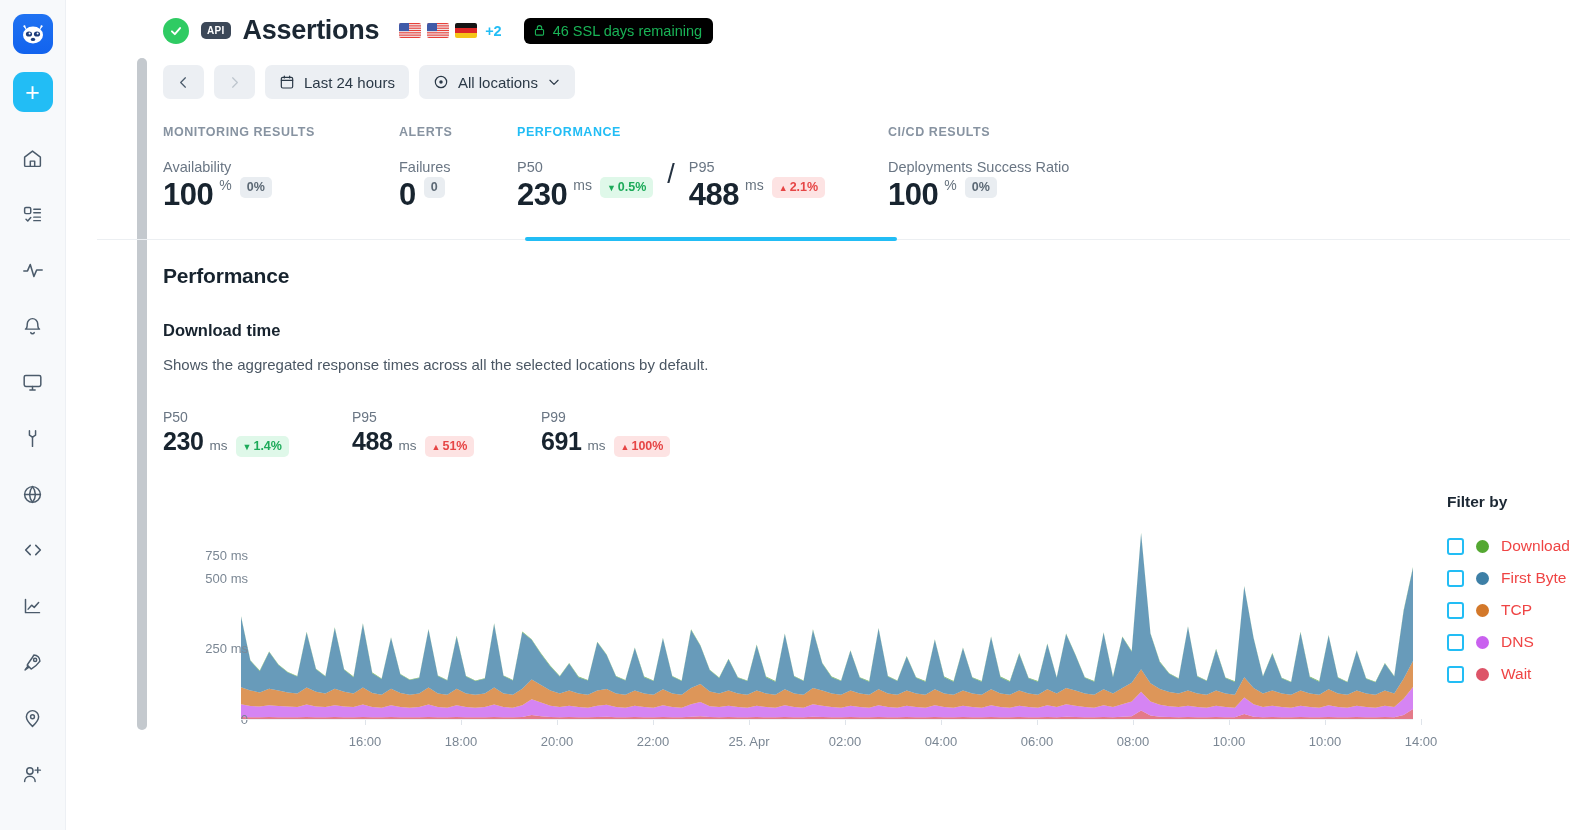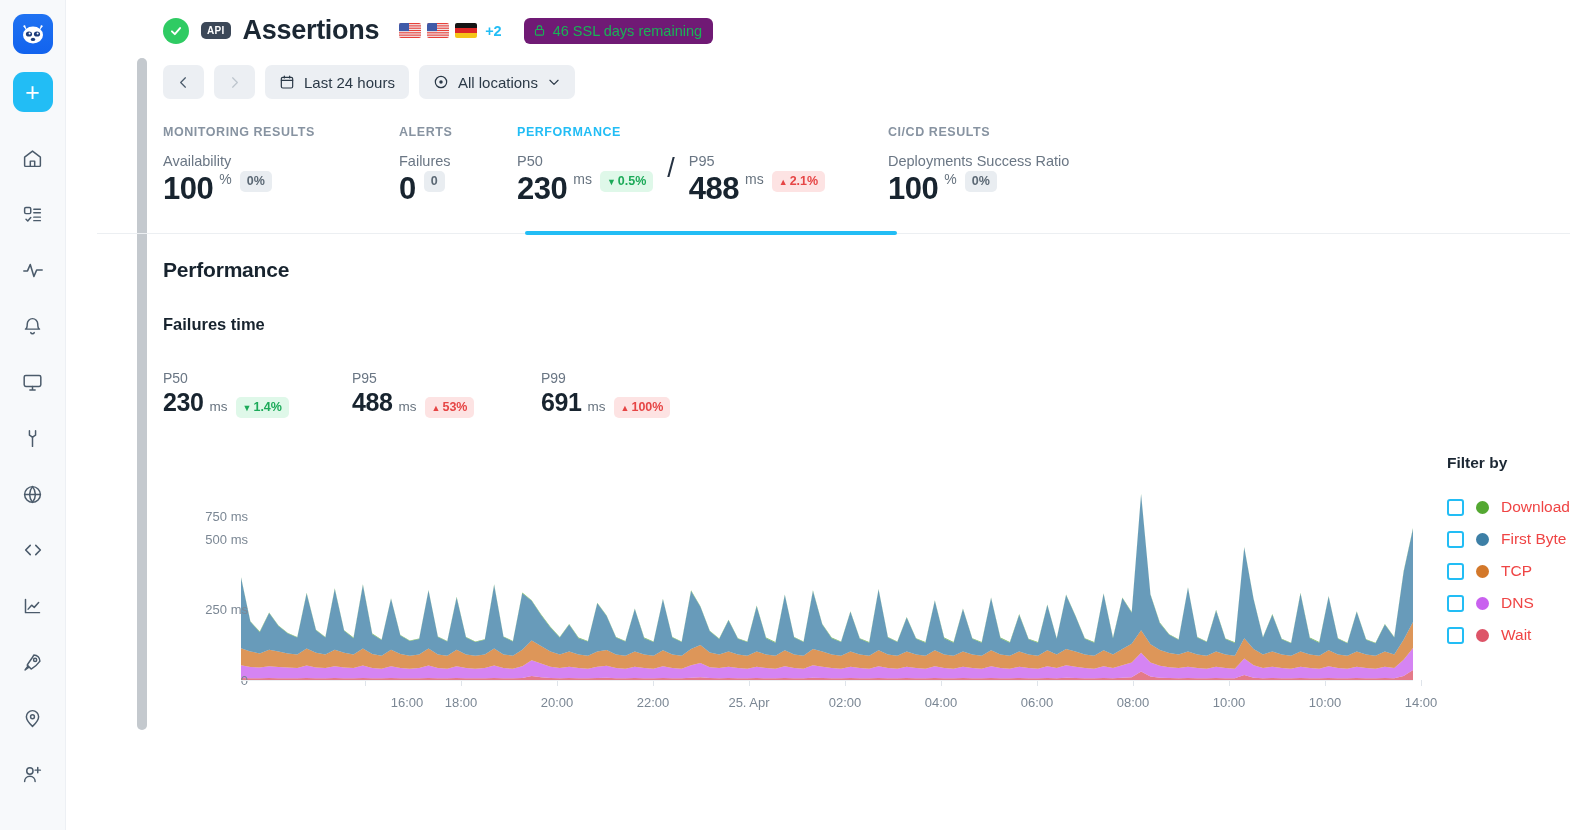--- a/index.html
+++ b/index.html
@@ -73,21 +73,21 @@
     background: #3c4858; color: #fff; font-size: 10px; font-weight: 700;
     letter-spacing: .3px; border-radius: 5px; padding: 4px 6px 3px 6px;
     line-height: 1;
   }
   .page-title { font-size: 27px; font-weight: 700; letter-spacing: -0.3px; color: #1b2733; }
   .flags { display: flex; align-items: center; gap: 6px; margin-left: 8px; }
   .flag { width: 22px; height: 15px; border-radius: 2px; overflow: hidden; display:block; }
   .flag-more { color: #22bdf5; font-size: 14.5px; font-weight: 600; margin-left: 2px; }
   .ssl-badge {
     display: flex; align-items: center; gap: 7px;
-    background: #701a75; color: #19b356; border-radius: 6px;
+    background: #000000; color: #19b356; border-radius: 6px;
     padding: 5px 11px 5px 9px; font-size: 14.5px; margin-left: 10px;
   }
 
   
   .toolbar { display: flex; align-items: center; gap: 10px; padding: 19px 0 0 66px; }
   .tb-sq {
     width: 41px; height: 34px; border-radius: 7px; background: #eceff3;
     display: flex; align-items: center; justify-content: center; cursor: pointer;
     color: #4b5b6b;
   }
@@ -101,21 +101,21 @@
   
   .stats-strip {
     position: relative; margin: 26px 0 0 0;
     padding-left: 66px; padding-bottom: 26px;
     border-bottom: 1px solid #eceff2;
   }
   .stats-row { display: flex; align-items: flex-start; }
   .stat-group { position: relative; }
   .group-label {
     font-size: 12.5px; letter-spacing: .55px; font-weight: 600;
-    color: #8793a1; text-transform: uppercase; margin-bottom: 14px;
+    color: #8793a1; text-transform: uppercase; margin-bottom: 20px;
   }
   .group-label.active { color: #22bdf5; }
   .stat-sub { font-size: 14.5px; color: #6a7684; margin-bottom: 2px; }
   .stat-val-row { display: flex; align-items: flex-start; gap: 6px; }
   .stat-num { font-size: 31px; font-weight: 700; color: #18242f; letter-spacing: -0.5px; }
   .stat-unit { font-size: 14px; color: #67737f; }
   .chip {
     font-size: 12.5px; font-weight: 700; border-radius: 5px;
     padding: 3px 7px; line-height: 1.2; margin-left: 2px;
   }
@@ -422,37 +422,38 @@
             <span class="chip grey">0%</span>
           </div>
         </div>
 
       </div>
       <div class="tab-underline"></div>
     </div>
 
     <div class="content">
       <div class="h-perf">Performance</div>
-      <div class="h-resp">Failures time</div>
+      <div class="h-resp">Download time</div>
+      <div class="p-desc">Shows the aggregated response times across all the selected locations by default.</div>
 
       <div class="pct-row">
         <div class="pct-item">
           <div class="pct-label">P50</div>
           <div class="pct-vals">
             <span class="pct-num">230</span>
             <span class="pct-unit">ms</span>
             <span class="chip green"><span class="arrow">▼</span><span>1.4%</span></span>
           </div>
         </div>
         <div class="pct-item">
           <div class="pct-label">P95</div>
           <div class="pct-vals">
             <span class="pct-num">488</span>
             <span class="pct-unit">ms</span>
-            <span class="chip red"><span class="arrow">▲</span><span>53%</span></span>
+            <span class="chip red"><span class="arrow">▲</span><span>51%</span></span>
           </div>
         </div>
         <div class="pct-item">
           <div class="pct-label">P99</div>
           <div class="pct-vals">
             <span class="pct-num">691</span>
             <span class="pct-unit">ms</span>
             <span class="chip red"><span class="arrow">▲</span><span>100%</span></span>
           </div>
         </div>
@@ -464,21 +465,21 @@
               <path d="M 0.00 230.02 L 9.38 230.30 L 18.75 230.30 L 28.13 230.02 L 37.50 230.30 L 46.88 230.30 L 56.26 230.30 L 65.63 230.02 L 75.01 230.30 L 84.38 230.30 L 93.76 230.02 L 103.14 230.30 L 112.51 230.30 L 121.89 230.02 L 131.26 230.30 L 140.64 230.30 L 150.02 230.02 L 159.39 230.30 L 168.77 230.30 L 178.14 230.30 L 187.52 230.02 L 196.90 230.30 L 206.27 230.30 L 215.65 230.02 L 225.02 230.30 L 234.40 230.30 L 243.78 230.30 L 253.15 230.02 L 262.53 230.30 L 271.90 230.30 L 281.28 230.02 L 290.66 228.04 L 300.03 229.17 L 309.41 230.02 L 318.78 230.30 L 328.16 230.02 L 337.54 230.30 L 346.91 230.30 L 356.29 230.02 L 365.66 229.74 L 375.04 230.30 L 384.42 230.30 L 393.79 230.02 L 403.17 230.30 L 412.54 230.30 L 421.92 230.02 L 431.30 230.30 L 440.67 230.30 L 450.05 229.74 L 459.42 229.17 L 468.80 230.02 L 478.18 230.30 L 487.55 230.02 L 496.93 230.30 L 506.30 230.30 L 515.68 230.02 L 525.06 230.30 L 534.43 230.30 L 543.81 230.02 L 553.18 230.30 L 562.56 230.30 L 571.94 229.74 L 581.31 230.02 L 590.69 230.30 L 600.06 230.30 L 609.44 230.02 L 618.82 230.30 L 628.19 230.30 L 637.57 230.02 L 646.94 230.30 L 656.32 230.30 L 665.70 230.02 L 675.07 230.30 L 684.45 230.30 L 693.82 230.02 L 703.20 230.30 L 712.58 230.30 L 721.95 230.02 L 731.33 230.30 L 740.70 230.30 L 750.08 230.02 L 759.46 230.30 L 768.83 230.30 L 778.21 230.02 L 787.58 230.30 L 796.96 230.30 L 806.34 230.02 L 815.71 230.30 L 825.09 229.74 L 834.46 230.02 L 843.84 230.30 L 853.22 230.30 L 862.59 230.02 L 871.97 230.30 L 881.34 229.74 L 890.72 229.17 L 900.10 223.51 L 909.47 228.60 L 918.85 229.74 L 928.22 230.02 L 937.60 230.30 L 946.98 230.02 L 956.35 230.30 L 965.73 230.30 L 975.10 230.02 L 984.48 230.30 L 993.86 230.30 L 1003.23 226.91 L 1012.61 229.74 L 1021.98 230.30 L 1031.36 230.02 L 1040.74 230.30 L 1050.11 230.30 L 1059.49 230.02 L 1068.86 230.30 L 1078.24 230.30 L 1087.62 230.02 L 1096.99 230.30 L 1106.37 230.30 L 1115.74 230.02 L 1125.12 230.30 L 1134.50 230.30 L 1143.87 230.02 L 1153.25 230.30 L 1162.62 228.04 L 1172.00 222.10 L 1172.00 232.00 L 1162.62 232.00 L 1153.25 232.00 L 1143.87 232.00 L 1134.50 232.00 L 1125.12 232.00 L 1115.74 232.00 L 1106.37 232.00 L 1096.99 232.00 L 1087.62 232.00 L 1078.24 232.00 L 1068.86 232.00 L 1059.49 232.00 L 1050.11 232.00 L 1040.74 232.00 L 1031.36 232.00 L 1021.98 232.00 L 1012.61 232.00 L 1003.23 232.00 L 993.86 232.00 L 984.48 232.00 L 975.10 232.00 L 965.73 232.00 L 956.35 232.00 L 946.98 232.00 L 937.60 232.00 L 928.22 232.00 L 918.85 232.00 L 909.47 232.00 L 900.10 232.00 L 890.72 232.00 L 881.34 232.00 L 871.97 232.00 L 862.59 232.00 L 853.22 232.00 L 843.84 232.00 L 834.46 232.00 L 825.09 232.00 L 815.71 232.00 L 806.34 232.00 L 796.96 232.00 L 787.58 232.00 L 778.21 232.00 L 768.83 232.00 L 759.46 232.00 L 750.08 232.00 L 740.70 232.00 L 731.33 232.00 L 721.95 232.00 L 712.58 232.00 L 703.20 232.00 L 693.82 232.00 L 684.45 232.00 L 675.07 232.00 L 665.70 232.00 L 656.32 232.00 L 646.94 232.00 L 637.57 232.00 L 628.19 232.00 L 618.82 232.00 L 609.44 232.00 L 600.06 232.00 L 590.69 232.00 L 581.31 232.00 L 571.94 232.00 L 562.56 232.00 L 553.18 232.00 L 543.81 232.00 L 534.43 232.00 L 525.06 232.00 L 515.68 232.00 L 506.30 232.00 L 496.93 232.00 L 487.55 232.00 L 478.18 232.00 L 468.80 232.00 L 459.42 232.00 L 450.05 232.00 L 440.67 232.00 L 431.30 232.00 L 421.92 232.00 L 412.54 232.00 L 403.17 232.00 L 393.79 232.00 L 384.42 232.00 L 375.04 232.00 L 365.66 232.00 L 356.29 232.00 L 346.91 232.00 L 337.54 232.00 L 328.16 232.00 L 318.78 232.00 L 309.41 232.00 L 300.03 232.00 L 290.66 232.00 L 281.28 232.00 L 271.90 232.00 L 262.53 232.00 L 253.15 232.00 L 243.78 232.00 L 234.40 232.00 L 225.02 232.00 L 215.65 232.00 L 206.27 232.00 L 196.90 232.00 L 187.52 232.00 L 178.14 232.00 L 168.77 232.00 L 159.39 232.00 L 150.02 232.00 L 140.64 232.00 L 131.26 232.00 L 121.89 232.00 L 112.51 232.00 L 103.14 232.00 L 93.76 232.00 L 84.38 232.00 L 75.01 232.00 L 65.63 232.00 L 56.26 232.00 L 46.88 232.00 L 37.50 232.00 L 28.13 232.00 L 18.75 232.00 L 9.38 232.00 L 0.00 232.00 Z" fill="#dd5468" fill-opacity="0.78"></path>
               <path d="M 0.00 217.29 L 9.38 218.99 L 18.75 219.55 L 28.13 218.14 L 37.50 218.99 L 46.88 219.55 L 56.26 220.12 L 65.63 217.57 L 75.01 219.55 L 84.38 220.12 L 93.76 218.14 L 103.14 219.55 L 112.51 220.12 L 121.89 217.57 L 131.26 220.12 L 140.64 220.68 L 150.02 218.14 L 159.39 220.12 L 168.77 220.68 L 178.14 220.12 L 187.52 217.57 L 196.90 220.12 L 206.27 220.68 L 215.65 218.14 L 225.02 220.12 L 234.40 220.68 L 243.78 220.12 L 253.15 217.57 L 262.53 220.12 L 271.90 220.68 L 281.28 218.14 L 290.66 212.20 L 300.03 215.59 L 309.41 218.70 L 318.78 220.12 L 328.16 218.70 L 337.54 220.12 L 346.91 220.68 L 356.29 218.70 L 365.66 217.85 L 375.04 220.12 L 384.42 220.68 L 393.79 218.70 L 403.17 220.12 L 412.54 220.68 L 421.92 218.14 L 431.30 220.12 L 440.67 220.68 L 450.05 217.29 L 459.42 215.02 L 468.80 219.27 L 478.18 220.12 L 487.55 218.70 L 496.93 220.12 L 506.30 220.68 L 515.68 218.70 L 525.06 220.12 L 534.43 220.68 L 543.81 218.14 L 553.18 220.12 L 562.56 220.68 L 571.94 217.29 L 581.31 218.70 L 590.69 220.12 L 600.06 220.68 L 609.44 218.70 L 618.82 220.12 L 628.19 220.68 L 637.57 218.14 L 646.94 220.12 L 656.32 220.68 L 665.70 218.70 L 675.07 220.12 L 684.45 220.68 L 693.82 218.14 L 703.20 220.12 L 712.58 220.68 L 721.95 218.70 L 731.33 220.12 L 740.70 220.68 L 750.08 218.14 L 759.46 220.12 L 768.83 220.68 L 778.21 218.70 L 787.58 220.12 L 796.96 220.68 L 806.34 218.14 L 815.71 220.12 L 825.09 217.29 L 834.46 218.70 L 843.84 220.12 L 853.22 220.68 L 862.59 218.14 L 871.97 220.12 L 881.34 217.29 L 890.72 214.46 L 900.10 204.84 L 909.47 214.46 L 918.85 217.85 L 928.22 219.27 L 937.60 220.12 L 946.98 218.70 L 956.35 220.12 L 965.73 220.68 L 975.10 218.70 L 984.48 220.12 L 993.86 220.68 L 1003.23 210.50 L 1012.61 217.29 L 1021.98 220.12 L 1031.36 218.70 L 1040.74 220.12 L 1050.11 220.68 L 1059.49 218.70 L 1068.86 220.12 L 1078.24 220.68 L 1087.62 218.14 L 1096.99 220.12 L 1106.37 220.68 L 1115.74 218.70 L 1125.12 220.12 L 1134.50 220.68 L 1143.87 218.70 L 1153.25 220.12 L 1162.62 211.63 L 1172.00 200.03 L 1172.00 222.10 L 1162.62 228.04 L 1153.25 230.30 L 1143.87 230.02 L 1134.50 230.30 L 1125.12 230.30 L 1115.74 230.02 L 1106.37 230.30 L 1096.99 230.30 L 1087.62 230.02 L 1078.24 230.30 L 1068.86 230.30 L 1059.49 230.02 L 1050.11 230.30 L 1040.74 230.30 L 1031.36 230.02 L 1021.98 230.30 L 1012.61 229.74 L 1003.23 226.91 L 993.86 230.30 L 984.48 230.30 L 975.10 230.02 L 965.73 230.30 L 956.35 230.30 L 946.98 230.02 L 937.60 230.30 L 928.22 230.02 L 918.85 229.74 L 909.47 228.60 L 900.10 223.51 L 890.72 229.17 L 881.34 229.74 L 871.97 230.30 L 862.59 230.02 L 853.22 230.30 L 843.84 230.30 L 834.46 230.02 L 825.09 229.74 L 815.71 230.30 L 806.34 230.02 L 796.96 230.30 L 787.58 230.30 L 778.21 230.02 L 768.83 230.30 L 759.46 230.30 L 750.08 230.02 L 740.70 230.30 L 731.33 230.30 L 721.95 230.02 L 712.58 230.30 L 703.20 230.30 L 693.82 230.02 L 684.45 230.30 L 675.07 230.30 L 665.70 230.02 L 656.32 230.30 L 646.94 230.30 L 637.57 230.02 L 628.19 230.30 L 618.82 230.30 L 609.44 230.02 L 600.06 230.30 L 590.69 230.30 L 581.31 230.02 L 571.94 229.74 L 562.56 230.30 L 553.18 230.30 L 543.81 230.02 L 534.43 230.30 L 525.06 230.30 L 515.68 230.02 L 506.30 230.30 L 496.93 230.30 L 487.55 230.02 L 478.18 230.30 L 468.80 230.02 L 459.42 229.17 L 450.05 229.74 L 440.67 230.30 L 431.30 230.30 L 421.92 230.02 L 412.54 230.30 L 403.17 230.30 L 393.79 230.02 L 384.42 230.30 L 375.04 230.30 L 365.66 229.74 L 356.29 230.02 L 346.91 230.30 L 337.54 230.30 L 328.16 230.02 L 318.78 230.30 L 309.41 230.02 L 300.03 229.17 L 290.66 228.04 L 281.28 230.02 L 271.90 230.30 L 262.53 230.30 L 253.15 230.02 L 243.78 230.30 L 234.40 230.30 L 225.02 230.30 L 215.65 230.02 L 206.27 230.30 L 196.90 230.30 L 187.52 230.02 L 178.14 230.30 L 168.77 230.30 L 159.39 230.30 L 150.02 230.02 L 140.64 230.30 L 131.26 230.30 L 121.89 230.02 L 112.51 230.30 L 103.14 230.30 L 93.76 230.02 L 84.38 230.30 L 75.01 230.30 L 65.63 230.02 L 56.26 230.30 L 46.88 230.30 L 37.50 230.30 L 28.13 230.02 L 18.75 230.30 L 9.38 230.30 L 0.00 230.02 Z" fill="#c961ef" fill-opacity="0.78"></path>
               <path d="M 0.00 200.31 L 9.38 203.42 L 18.75 205.40 L 28.13 201.73 L 37.50 203.42 L 46.88 205.40 L 56.26 206.54 L 65.63 200.60 L 75.01 204.84 L 84.38 206.54 L 93.76 201.73 L 103.14 204.84 L 112.51 206.54 L 121.89 200.60 L 131.26 205.97 L 140.64 207.67 L 150.02 201.73 L 159.39 205.97 L 168.77 207.67 L 178.14 206.54 L 187.52 200.60 L 196.90 206.54 L 206.27 207.67 L 215.65 201.73 L 225.02 206.54 L 234.40 207.67 L 243.78 206.54 L 253.15 200.60 L 262.53 206.54 L 271.90 207.67 L 281.28 201.73 L 290.66 192.39 L 300.03 198.05 L 309.41 203.42 L 318.78 206.54 L 328.16 203.42 L 337.54 206.54 L 346.91 207.67 L 356.29 203.42 L 365.66 202.01 L 375.04 206.54 L 384.42 207.67 L 393.79 203.42 L 403.17 206.54 L 412.54 207.67 L 421.92 202.29 L 431.30 206.54 L 440.67 207.67 L 450.05 200.88 L 459.42 196.92 L 468.80 204.56 L 478.18 206.54 L 487.55 203.42 L 496.93 206.54 L 506.30 207.67 L 515.68 203.42 L 525.06 206.54 L 534.43 207.67 L 543.81 202.29 L 553.18 206.54 L 562.56 207.67 L 571.94 200.88 L 581.31 203.42 L 590.69 206.54 L 600.06 207.67 L 609.44 203.42 L 618.82 206.54 L 628.19 207.67 L 637.57 202.29 L 646.94 206.54 L 656.32 207.67 L 665.70 203.42 L 675.07 206.54 L 684.45 207.67 L 693.82 202.29 L 703.20 206.54 L 712.58 207.67 L 721.95 203.42 L 731.33 206.54 L 740.70 207.67 L 750.08 202.29 L 759.46 206.54 L 768.83 207.67 L 778.21 203.42 L 787.58 206.54 L 796.96 207.67 L 806.34 202.29 L 815.71 206.54 L 825.09 200.88 L 834.46 203.42 L 843.84 206.54 L 853.22 207.67 L 862.59 202.29 L 871.97 206.54 L 881.34 200.88 L 890.72 195.79 L 900.10 182.20 L 909.47 196.35 L 918.85 202.01 L 928.22 205.12 L 937.60 206.54 L 946.98 203.42 L 956.35 206.54 L 965.73 207.67 L 975.10 203.42 L 984.48 206.54 L 993.86 207.67 L 1003.23 190.13 L 1012.61 200.88 L 1021.98 206.54 L 1031.36 203.42 L 1040.74 206.54 L 1050.11 207.67 L 1059.49 203.42 L 1068.86 206.54 L 1078.24 207.67 L 1087.62 202.29 L 1096.99 206.54 L 1106.37 207.67 L 1115.74 203.42 L 1125.12 206.54 L 1134.50 207.67 L 1143.87 203.42 L 1153.25 206.54 L 1162.62 191.82 L 1172.00 174.00 L 1172.00 200.03 L 1162.62 211.63 L 1153.25 220.12 L 1143.87 218.70 L 1134.50 220.68 L 1125.12 220.12 L 1115.74 218.70 L 1106.37 220.68 L 1096.99 220.12 L 1087.62 218.14 L 1078.24 220.68 L 1068.86 220.12 L 1059.49 218.70 L 1050.11 220.68 L 1040.74 220.12 L 1031.36 218.70 L 1021.98 220.12 L 1012.61 217.29 L 1003.23 210.50 L 993.86 220.68 L 984.48 220.12 L 975.10 218.70 L 965.73 220.68 L 956.35 220.12 L 946.98 218.70 L 937.60 220.12 L 928.22 219.27 L 918.85 217.85 L 909.47 214.46 L 900.10 204.84 L 890.72 214.46 L 881.34 217.29 L 871.97 220.12 L 862.59 218.14 L 853.22 220.68 L 843.84 220.12 L 834.46 218.70 L 825.09 217.29 L 815.71 220.12 L 806.34 218.14 L 796.96 220.68 L 787.58 220.12 L 778.21 218.70 L 768.83 220.68 L 759.46 220.12 L 750.08 218.14 L 740.70 220.68 L 731.33 220.12 L 721.95 218.70 L 712.58 220.68 L 703.20 220.12 L 693.82 218.14 L 684.45 220.68 L 675.07 220.12 L 665.70 218.70 L 656.32 220.68 L 646.94 220.12 L 637.57 218.14 L 628.19 220.68 L 618.82 220.12 L 609.44 218.70 L 600.06 220.68 L 590.69 220.12 L 581.31 218.70 L 571.94 217.29 L 562.56 220.68 L 553.18 220.12 L 543.81 218.14 L 534.43 220.68 L 525.06 220.12 L 515.68 218.70 L 506.30 220.68 L 496.93 220.12 L 487.55 218.70 L 478.18 220.12 L 468.80 219.27 L 459.42 215.02 L 450.05 217.29 L 440.67 220.68 L 431.30 220.12 L 421.92 218.14 L 412.54 220.68 L 403.17 220.12 L 393.79 218.70 L 384.42 220.68 L 375.04 220.12 L 365.66 217.85 L 356.29 218.70 L 346.91 220.68 L 337.54 220.12 L 328.16 218.70 L 318.78 220.12 L 309.41 218.70 L 300.03 215.59 L 290.66 212.20 L 281.28 218.14 L 271.90 220.68 L 262.53 220.12 L 253.15 217.57 L 243.78 220.12 L 234.40 220.68 L 225.02 220.12 L 215.65 218.14 L 206.27 220.68 L 196.90 220.12 L 187.52 217.57 L 178.14 220.12 L 168.77 220.68 L 159.39 220.12 L 150.02 218.14 L 140.64 220.68 L 131.26 220.12 L 121.89 217.57 L 112.51 220.12 L 103.14 219.55 L 93.76 218.14 L 84.38 220.12 L 75.01 219.55 L 65.63 217.57 L 56.26 220.12 L 46.88 219.55 L 37.50 218.99 L 28.13 218.14 L 18.75 219.55 L 9.38 218.99 L 0.00 217.29 Z" fill="#d3782a" fill-opacity="0.78"></path>
               <path d="M 0.00 129.58 L 9.38 173.72 L 18.75 184.19 L 28.13 164.95 L 37.50 177.96 L 46.88 185.60 L 56.26 189.56 L 65.63 145.42 L 75.01 182.20 L 84.38 189.56 L 93.76 140.90 L 103.14 182.77 L 112.51 190.13 L 121.89 136.94 L 131.26 186.17 L 140.64 192.11 L 150.02 150.80 L 159.39 187.58 L 168.77 192.96 L 178.14 190.98 L 187.52 142.60 L 196.90 189.00 L 206.27 193.52 L 215.65 149.39 L 225.02 189.56 L 234.40 194.09 L 243.78 191.82 L 253.15 136.94 L 262.53 189.00 L 271.90 193.52 L 281.28 145.14 L 290.66 152.78 L 300.03 166.93 L 309.41 179.38 L 318.78 189.56 L 328.16 176.55 L 337.54 190.13 L 346.91 193.52 L 356.29 155.33 L 365.66 168.06 L 375.04 189.56 L 384.42 193.52 L 393.79 160.99 L 403.17 190.13 L 412.54 194.09 L 421.92 151.37 L 431.30 189.56 L 440.67 194.09 L 450.05 142.88 L 459.42 158.72 L 468.80 183.34 L 478.18 190.98 L 487.55 172.30 L 496.93 190.69 L 506.30 194.09 L 515.68 158.16 L 525.06 190.13 L 534.43 194.65 L 543.81 147.12 L 553.18 189.56 L 562.56 194.09 L 571.94 142.88 L 581.31 176.55 L 590.69 190.13 L 600.06 194.09 L 609.44 163.81 L 618.82 190.69 L 628.19 194.65 L 637.57 141.46 L 646.94 189.56 L 656.32 194.09 L 665.70 169.47 L 675.07 190.69 L 684.45 194.65 L 693.82 152.78 L 703.20 190.13 L 712.58 194.65 L 721.95 160.99 L 731.33 190.69 L 740.70 194.65 L 750.08 149.95 L 759.46 190.13 L 768.83 194.65 L 778.21 166.64 L 787.58 191.26 L 796.96 194.65 L 806.34 157.02 L 815.71 190.69 L 825.09 147.12 L 834.46 168.06 L 843.84 190.69 L 853.22 194.65 L 862.59 145.71 L 871.97 190.13 L 881.34 149.95 L 890.72 164.66 L 900.10 46.40 L 909.47 146.84 L 918.85 175.13 L 928.22 186.73 L 937.60 191.82 L 946.98 139.77 L 956.35 189.56 L 965.73 194.09 L 975.10 162.40 L 984.48 190.98 L 993.86 194.94 L 1003.23 99.59 L 1012.61 151.37 L 1021.98 189.56 L 1031.36 166.64 L 1040.74 191.26 L 1050.11 195.22 L 1059.49 145.42 L 1068.86 190.13 L 1078.24 194.65 L 1087.62 148.54 L 1096.99 190.69 L 1106.37 195.22 L 1115.74 163.81 L 1125.12 191.82 L 1134.50 195.22 L 1143.87 176.55 L 1153.25 189.56 L 1162.62 123.92 L 1172.00 80.63 L 1172.00 174.00 L 1162.62 191.82 L 1153.25 206.54 L 1143.87 203.42 L 1134.50 207.67 L 1125.12 206.54 L 1115.74 203.42 L 1106.37 207.67 L 1096.99 206.54 L 1087.62 202.29 L 1078.24 207.67 L 1068.86 206.54 L 1059.49 203.42 L 1050.11 207.67 L 1040.74 206.54 L 1031.36 203.42 L 1021.98 206.54 L 1012.61 200.88 L 1003.23 190.13 L 993.86 207.67 L 984.48 206.54 L 975.10 203.42 L 965.73 207.67 L 956.35 206.54 L 946.98 203.42 L 937.60 206.54 L 928.22 205.12 L 918.85 202.01 L 909.47 196.35 L 900.10 182.20 L 890.72 195.79 L 881.34 200.88 L 871.97 206.54 L 862.59 202.29 L 853.22 207.67 L 843.84 206.54 L 834.46 203.42 L 825.09 200.88 L 815.71 206.54 L 806.34 202.29 L 796.96 207.67 L 787.58 206.54 L 778.21 203.42 L 768.83 207.67 L 759.46 206.54 L 750.08 202.29 L 740.70 207.67 L 731.33 206.54 L 721.95 203.42 L 712.58 207.67 L 703.20 206.54 L 693.82 202.29 L 684.45 207.67 L 675.07 206.54 L 665.70 203.42 L 656.32 207.67 L 646.94 206.54 L 637.57 202.29 L 628.19 207.67 L 618.82 206.54 L 609.44 203.42 L 600.06 207.67 L 590.69 206.54 L 581.31 203.42 L 571.94 200.88 L 562.56 207.67 L 553.18 206.54 L 543.81 202.29 L 534.43 207.67 L 525.06 206.54 L 515.68 203.42 L 506.30 207.67 L 496.93 206.54 L 487.55 203.42 L 478.18 206.54 L 468.80 204.56 L 459.42 196.92 L 450.05 200.88 L 440.67 207.67 L 431.30 206.54 L 421.92 202.29 L 412.54 207.67 L 403.17 206.54 L 393.79 203.42 L 384.42 207.67 L 375.04 206.54 L 365.66 202.01 L 356.29 203.42 L 346.91 207.67 L 337.54 206.54 L 328.16 203.42 L 318.78 206.54 L 309.41 203.42 L 300.03 198.05 L 290.66 192.39 L 281.28 201.73 L 271.90 207.67 L 262.53 206.54 L 253.15 200.60 L 243.78 206.54 L 234.40 207.67 L 225.02 206.54 L 215.65 201.73 L 206.27 207.67 L 196.90 206.54 L 187.52 200.60 L 178.14 206.54 L 168.77 207.67 L 159.39 205.97 L 150.02 201.73 L 140.64 207.67 L 131.26 205.97 L 121.89 200.60 L 112.51 206.54 L 103.14 204.84 L 93.76 201.73 L 84.38 206.54 L 75.01 204.84 L 65.63 200.60 L 56.26 206.54 L 46.88 205.40 L 37.50 203.42 L 28.13 201.73 L 18.75 205.40 L 9.38 203.42 L 0.00 200.31 Z" fill="#3d7fa6" fill-opacity="0.78"></path>
               <path d="M 0.00 129.01 L 9.38 173.15 L 18.75 183.62 L 28.13 164.38 L 37.50 177.40 L 46.88 185.03 L 56.26 189.00 L 65.63 144.86 L 75.01 181.64 L 84.38 189.00 L 93.76 140.33 L 103.14 182.20 L 112.51 189.56 L 121.89 136.37 L 131.26 185.60 L 140.64 191.54 L 150.02 150.23 L 159.39 187.01 L 168.77 192.39 L 178.14 190.41 L 187.52 142.03 L 196.90 188.43 L 206.27 192.96 L 215.65 148.82 L 225.02 189.00 L 234.40 193.52 L 243.78 191.26 L 253.15 136.37 L 262.53 188.43 L 271.90 192.96 L 281.28 144.58 L 290.66 152.21 L 300.03 166.36 L 309.41 178.81 L 318.78 189.00 L 328.16 175.98 L 337.54 189.56 L 346.91 192.96 L 356.29 154.76 L 365.66 167.49 L 375.04 189.00 L 384.42 192.96 L 393.79 160.42 L 403.17 189.56 L 412.54 193.52 L 421.92 150.80 L 431.30 189.00 L 440.67 193.52 L 450.05 142.31 L 459.42 158.16 L 468.80 182.77 L 478.18 190.41 L 487.55 171.74 L 496.93 190.13 L 506.30 193.52 L 515.68 157.59 L 525.06 189.56 L 534.43 194.09 L 543.81 146.56 L 553.18 189.00 L 562.56 193.52 L 571.94 142.31 L 581.31 175.98 L 590.69 189.56 L 600.06 193.52 L 609.44 163.25 L 618.82 190.13 L 628.19 194.09 L 637.57 140.90 L 646.94 189.00 L 656.32 193.52 L 665.70 168.91 L 675.07 190.13 L 684.45 194.09 L 693.82 152.21 L 703.20 189.56 L 712.58 194.09 L 721.95 160.42 L 731.33 190.13 L 740.70 194.09 L 750.08 149.39 L 759.46 189.56 L 768.83 194.09 L 778.21 166.08 L 787.58 190.69 L 796.96 194.09 L 806.34 156.46 L 815.71 190.13 L 825.09 146.56 L 834.46 167.49 L 843.84 190.13 L 853.22 194.09 L 862.59 145.14 L 871.97 189.56 L 881.34 149.39 L 890.72 164.10 L 900.10 45.83 L 909.47 146.27 L 918.85 174.57 L 928.22 186.17 L 937.60 191.26 L 946.98 139.20 L 956.35 189.00 L 965.73 193.52 L 975.10 161.83 L 984.48 190.41 L 993.86 194.37 L 1003.23 99.02 L 1012.61 150.80 L 1021.98 189.00 L 1031.36 166.08 L 1040.74 190.69 L 1050.11 194.65 L 1059.49 144.86 L 1068.86 189.56 L 1078.24 194.09 L 1087.62 147.97 L 1096.99 190.13 L 1106.37 194.65 L 1115.74 163.25 L 1125.12 191.26 L 1134.50 194.65 L 1143.87 175.98 L 1153.25 189.00 L 1162.62 123.36 L 1172.00 80.07 L 1172.00 80.63 L 1162.62 123.92 L 1153.25 189.56 L 1143.87 176.55 L 1134.50 195.22 L 1125.12 191.82 L 1115.74 163.81 L 1106.37 195.22 L 1096.99 190.69 L 1087.62 148.54 L 1078.24 194.65 L 1068.86 190.13 L 1059.49 145.42 L 1050.11 195.22 L 1040.74 191.26 L 1031.36 166.64 L 1021.98 189.56 L 1012.61 151.37 L 1003.23 99.59 L 993.86 194.94 L 984.48 190.98 L 975.10 162.40 L 965.73 194.09 L 956.35 189.56 L 946.98 139.77 L 937.60 191.82 L 928.22 186.73 L 918.85 175.13 L 909.47 146.84 L 900.10 46.40 L 890.72 164.66 L 881.34 149.95 L 871.97 190.13 L 862.59 145.71 L 853.22 194.65 L 843.84 190.69 L 834.46 168.06 L 825.09 147.12 L 815.71 190.69 L 806.34 157.02 L 796.96 194.65 L 787.58 191.26 L 778.21 166.64 L 768.83 194.65 L 759.46 190.13 L 750.08 149.95 L 740.70 194.65 L 731.33 190.69 L 721.95 160.99 L 712.58 194.65 L 703.20 190.13 L 693.82 152.78 L 684.45 194.65 L 675.07 190.69 L 665.70 169.47 L 656.32 194.09 L 646.94 189.56 L 637.57 141.46 L 628.19 194.65 L 618.82 190.69 L 609.44 163.81 L 600.06 194.09 L 590.69 190.13 L 581.31 176.55 L 571.94 142.88 L 562.56 194.09 L 553.18 189.56 L 543.81 147.12 L 534.43 194.65 L 525.06 190.13 L 515.68 158.16 L 506.30 194.09 L 496.93 190.69 L 487.55 172.30 L 478.18 190.98 L 468.80 183.34 L 459.42 158.72 L 450.05 142.88 L 440.67 194.09 L 431.30 189.56 L 421.92 151.37 L 412.54 194.09 L 403.17 190.13 L 393.79 160.99 L 384.42 193.52 L 375.04 189.56 L 365.66 168.06 L 356.29 155.33 L 346.91 193.52 L 337.54 190.13 L 328.16 176.55 L 318.78 189.56 L 309.41 179.38 L 300.03 166.93 L 290.66 152.78 L 281.28 145.14 L 271.90 193.52 L 262.53 189.00 L 253.15 136.94 L 243.78 191.82 L 234.40 194.09 L 225.02 189.56 L 215.65 149.39 L 206.27 193.52 L 196.90 189.00 L 187.52 142.60 L 178.14 190.98 L 168.77 192.96 L 159.39 187.58 L 150.02 150.80 L 140.64 192.11 L 131.26 186.17 L 121.89 136.94 L 112.51 190.13 L 103.14 182.77 L 93.76 140.90 L 84.38 189.56 L 75.01 182.20 L 65.63 145.42 L 56.26 189.56 L 46.88 185.60 L 37.50 177.96 L 28.13 164.95 L 18.75 184.19 L 9.38 173.72 L 0.00 129.58 Z" fill="#54a832" fill-opacity="0.78"></path>
             </svg>
         <div class="ytick" style="top: 232px;">0</div>
             <div class="ytick" style="top: 161.268px;">250 ms</div>
             <div class="ytick" style="top: 90.5366px;">500 ms</div>
             <div class="ytick" style="top: 19.8049px; margin-top: 48px;">750 ms</div>
-            <div class="xtick" style="left: 202px; margin-left: 42px;">16:00</div>
+            <div class="xtick" style="left: 202px;">16:00</div>
             <div style="position: absolute; top: 232px; left: 202px; width: 1px; height: 6px; background: rgb(223, 228, 234);"></div>
             <div class="xtick" style="left: 298px;">18:00</div>
             <div style="position: absolute; top: 232px; left: 298px; width: 1px; height: 6px; background: rgb(223, 228, 234);"></div>
             <div class="xtick" style="left: 394px;">20:00</div>
             <div style="position: absolute; top: 232px; left: 394px; width: 1px; height: 6px; background: rgb(223, 228, 234);"></div>
             <div class="xtick" style="left: 490px;">22:00</div>
             <div style="position: absolute; top: 232px; left: 490px; width: 1px; height: 6px; background: rgb(223, 228, 234);"></div>
             <div class="xtick" style="left: 586px;">25. Apr</div>
             <div style="position: absolute; top: 232px; left: 586px; width: 1px; height: 6px; background: rgb(223, 228, 234);"></div>
             <div class="xtick" style="left: 682px;">02:00</div>

